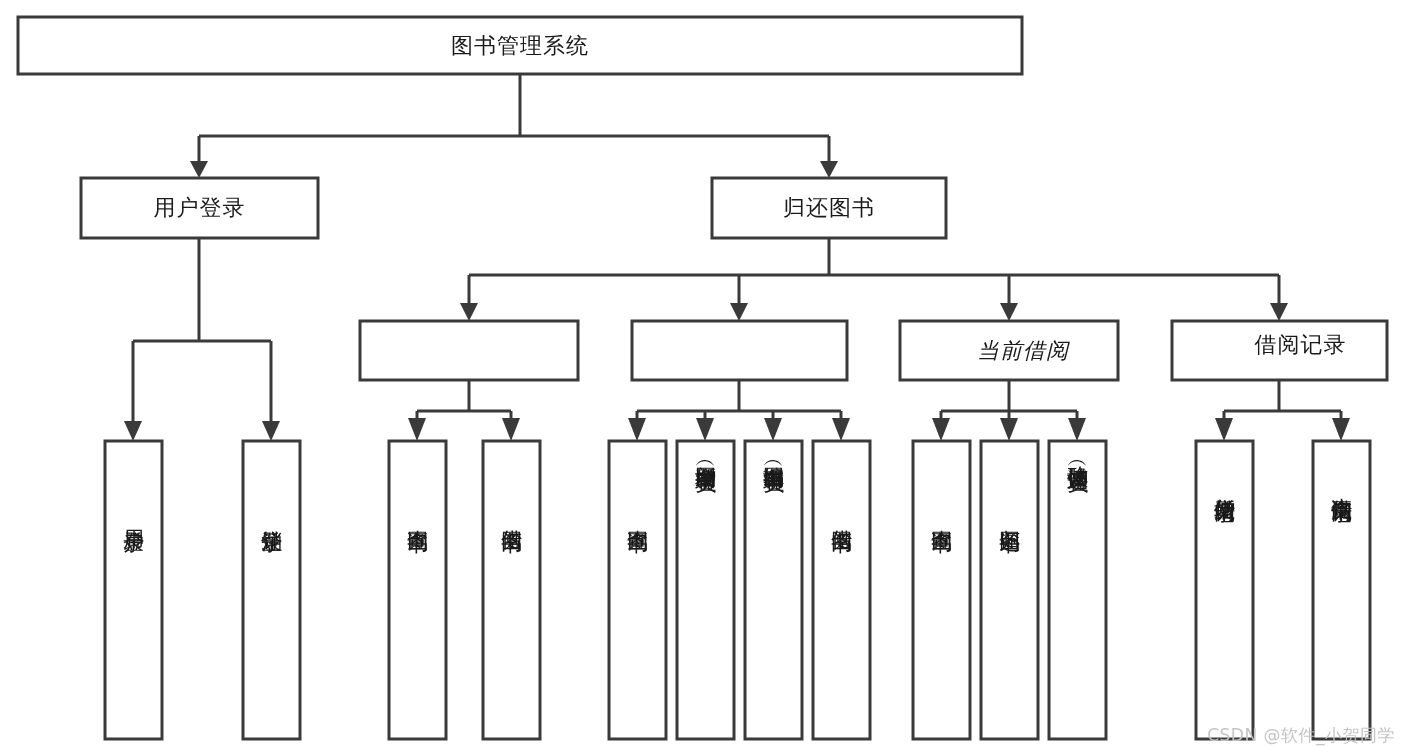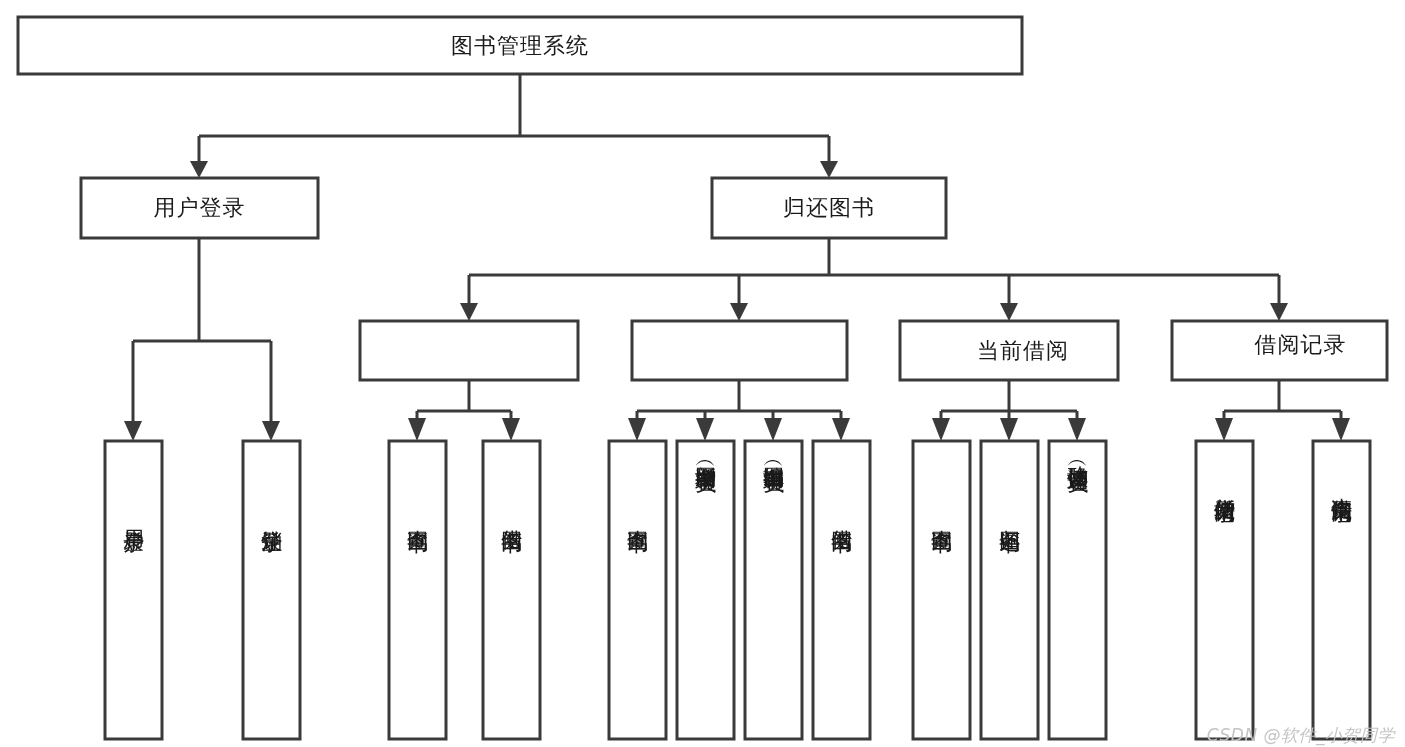--- a/index.html
+++ b/index.html
@@ -76,21 +76,20 @@
   .watermark {
     position: absolute;
     right: 10px;
     bottom: 6px;
     font-family: "DejaVu Sans", "Liberation Sans", sans-serif;
     font-size: 17px;
     color: #c4c4c4;
     letter-spacing: 0.5px;
     white-space: nowrap;
     pointer-events: none;
-    font-style: italic;
   }
 </style>
 </head>
 <body>
 
 <div id="diagram-root">
 
   <svg class="diagram-canvas" viewBox="0 0 1405 747">
 
     <rect class="node-box" x="18" y="11" width="1004" height="57"></rect>
@@ -191,21 +190,21 @@
   <div class="horiz-text-wrap" style="left:81px; top:172px; width:237px; height:60px;">
     <span class="horiz-text">用户登录</span>
   </div>
 
   <div class="horiz-text-wrap" style="left:712px; top:172px; width:234px; height:60px;">
     <span class="horiz-text">归还图书</span>
   </div>
 
 
 
-  <div class="horiz-text-wrap" style="left:900px; top:315px; width:246px; height:59px;">
+  <div class="horiz-text-wrap" style="left:900px; top:315px; width:246px; height:59px;font-style:italic;">
     <span class="horiz-text">当前借阅</span>
   </div>
 
   <div class="horiz-text-wrap" style="left:1172px; top:309px; width:215px; height:59px;padding-left:21px;">
     <span class="horiz-text">借阅记录</span>
   </div>
 
   <div class="vert-text-wrap" style="left:105px; top:435px; width:57px; height:298px; padding-top:72px; box-sizing:border-box;">
     <span class="vert-text">用户登录</span>
   </div>

